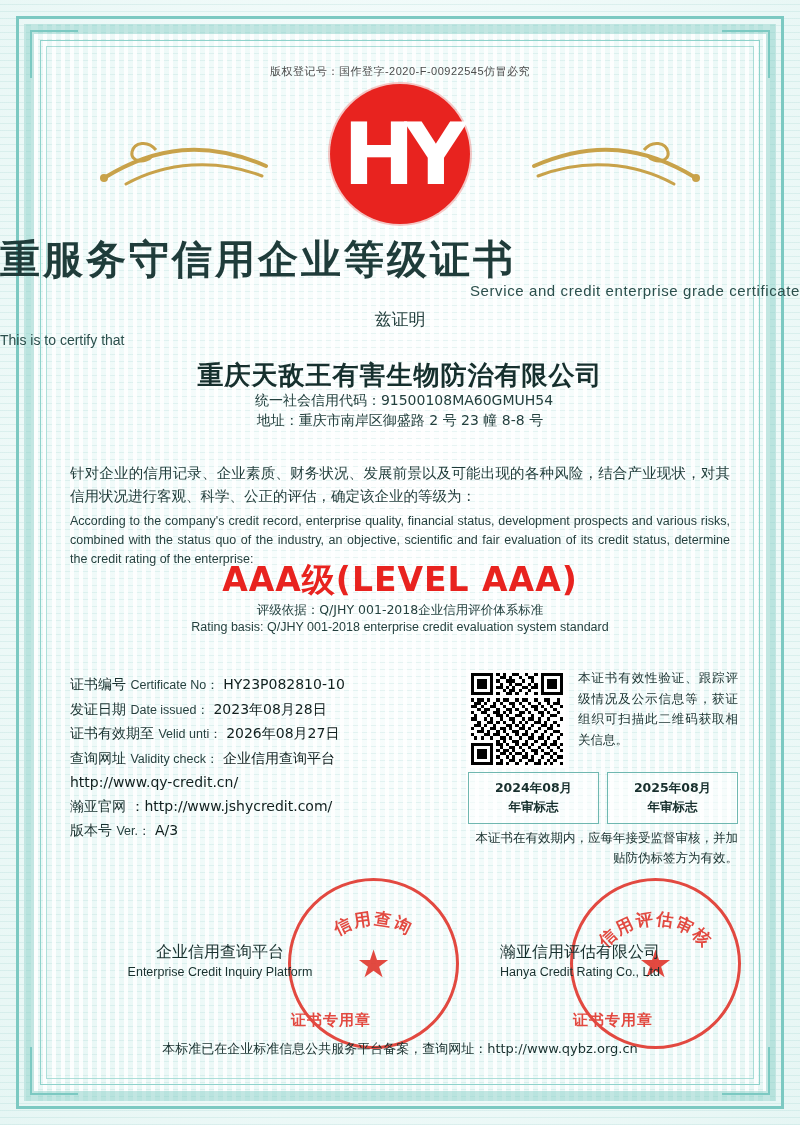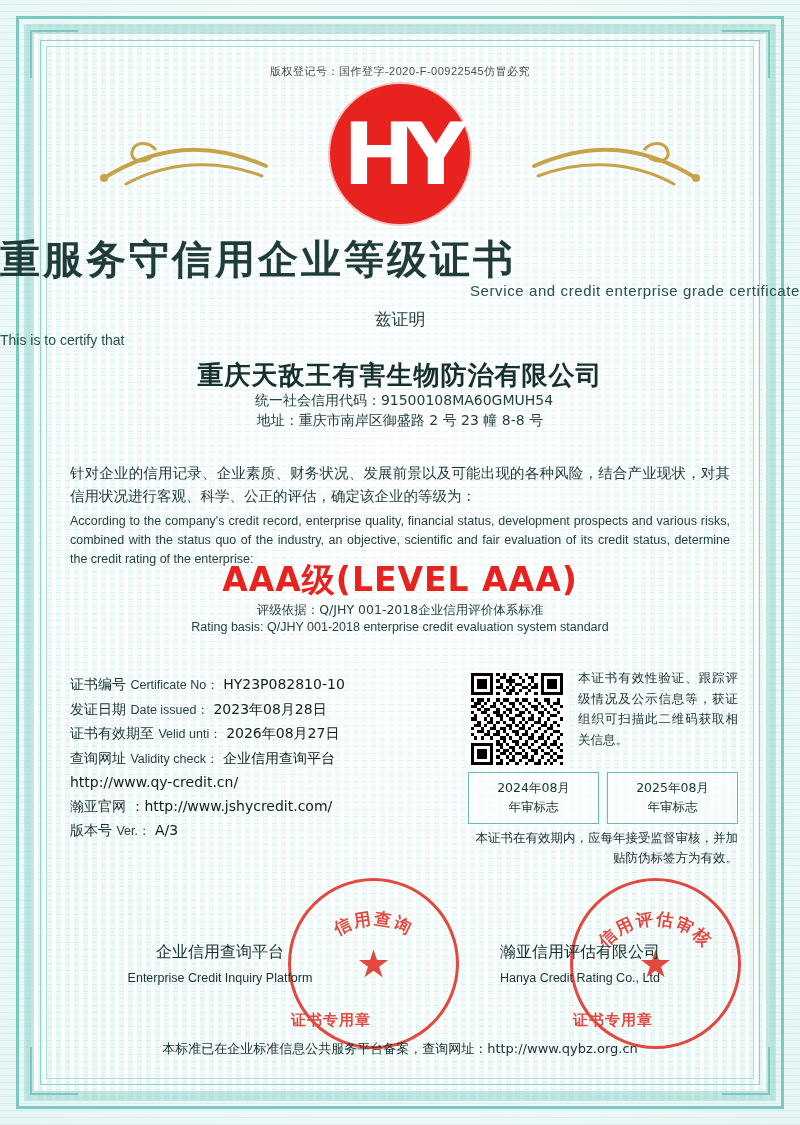--- a/index.html
+++ b/index.html
@@ -165,20 +165,21 @@
   }
 
   .year-boxes{
     position:absolute;left:468px;top:772px;width:270px;
     display:flex;gap:8px;
   }
   .year-box{
     flex:1;border:1px solid #6fb7b0;padding:6px 15px;text-align:center;
     font-size:12.5px;color:#18302e;line-height:1.5;background:rgba(255,255,255,.5);
     font-family:"DejaVu Sans", sans-serif;
+    font-weight:bold;
   }
   .bottom-note{
     position:absolute;left:468px;top:828px;width:270px;
     font-size:12.5px;line-height:1.6;color:#18302e;text-align:right;
     font-family:"DejaVu Sans", sans-serif;
   }
 
   
   .stamp{
     position:absolute;width:165px;height:165px;border-radius:50%;
@@ -202,21 +203,21 @@
     color:#e03127;font-size:15px;font-weight:bold;letter-spacing:1px;
     font-family:"DejaVu Sans", sans-serif;
   }
 
   .orgs{
     position:absolute;left:70px;right:70px;top:942px;
     display:flex;justify-content:space-between;color:#18302e;
   }
   .org{width:300px;text-align:center;}
   .org .cn{font-size:16px;font-family:"DejaVu Sans", sans-serif;}
-  .org .en{font-size:12.5px;margin-top:8px;}
+  .org .en{font-size:12.5px;margin-top:2px;}
 
   .footer{
     position:absolute;left:60px;right:60px;top:1040px;text-align:center;
     font-size:13px;color:#18302e;font-family:"DejaVu Sans", sans-serif;
   }
 </style>
 </head>
 <body>
 
 <div class="cert">

